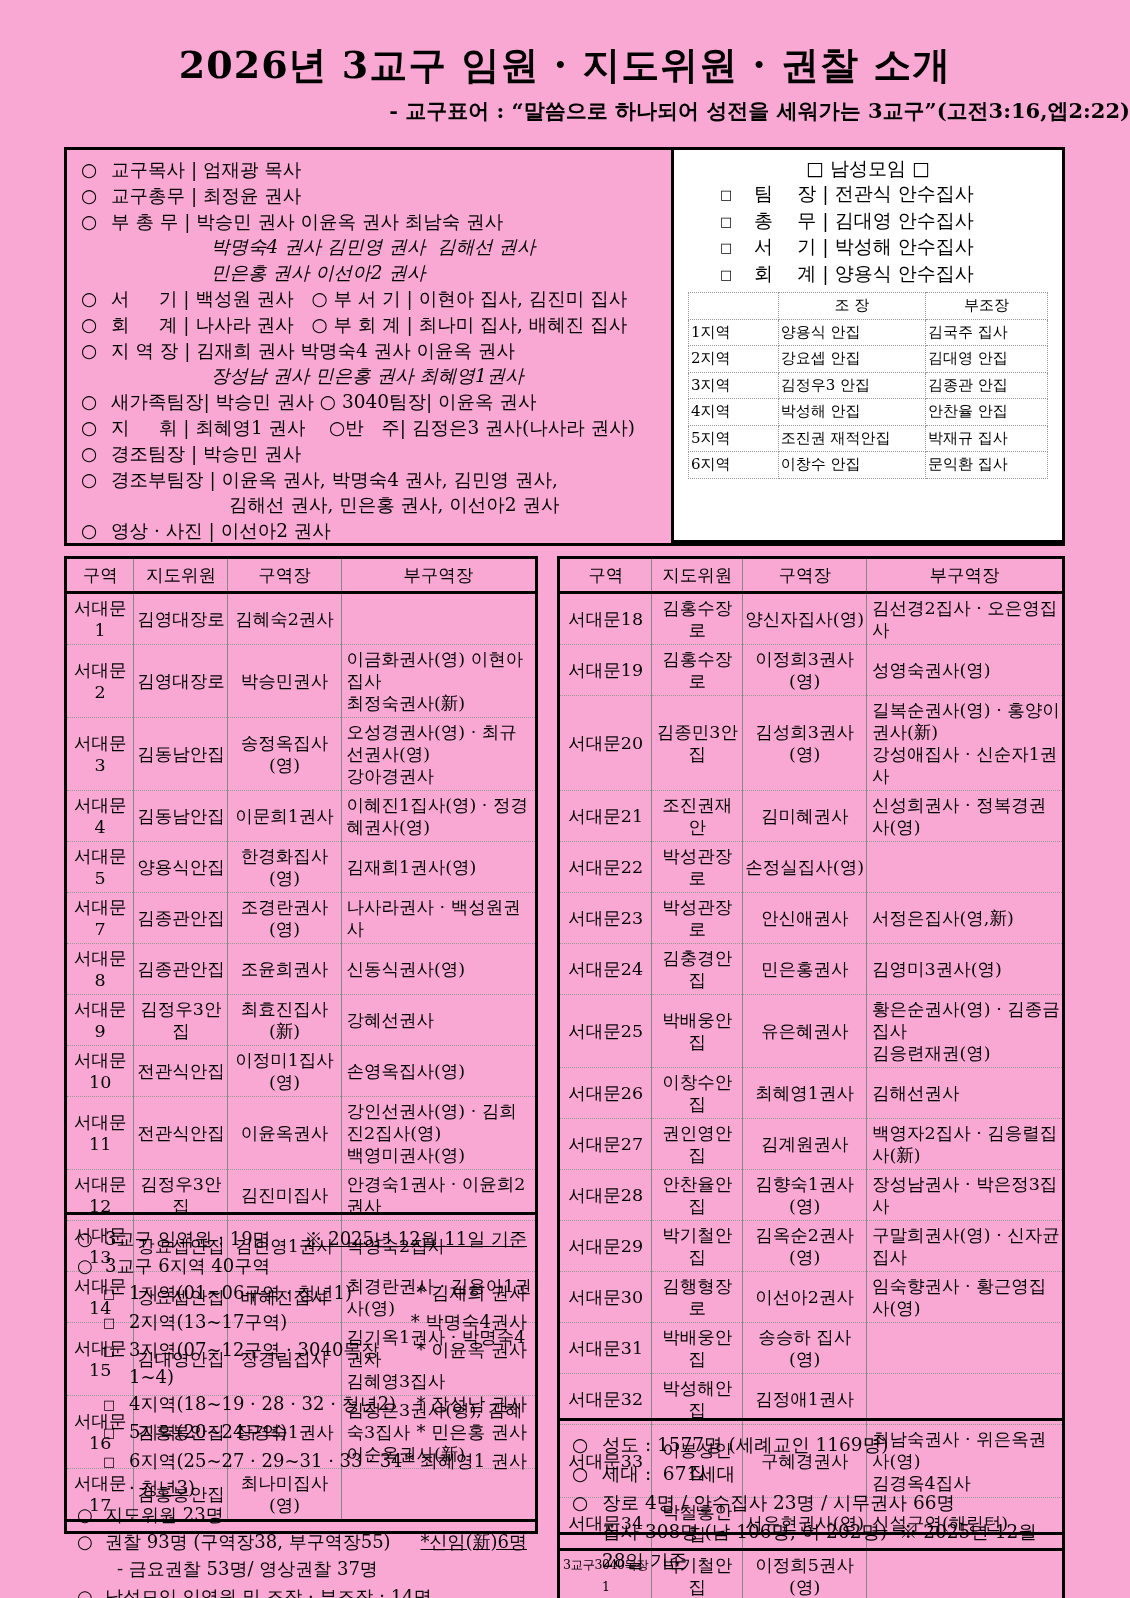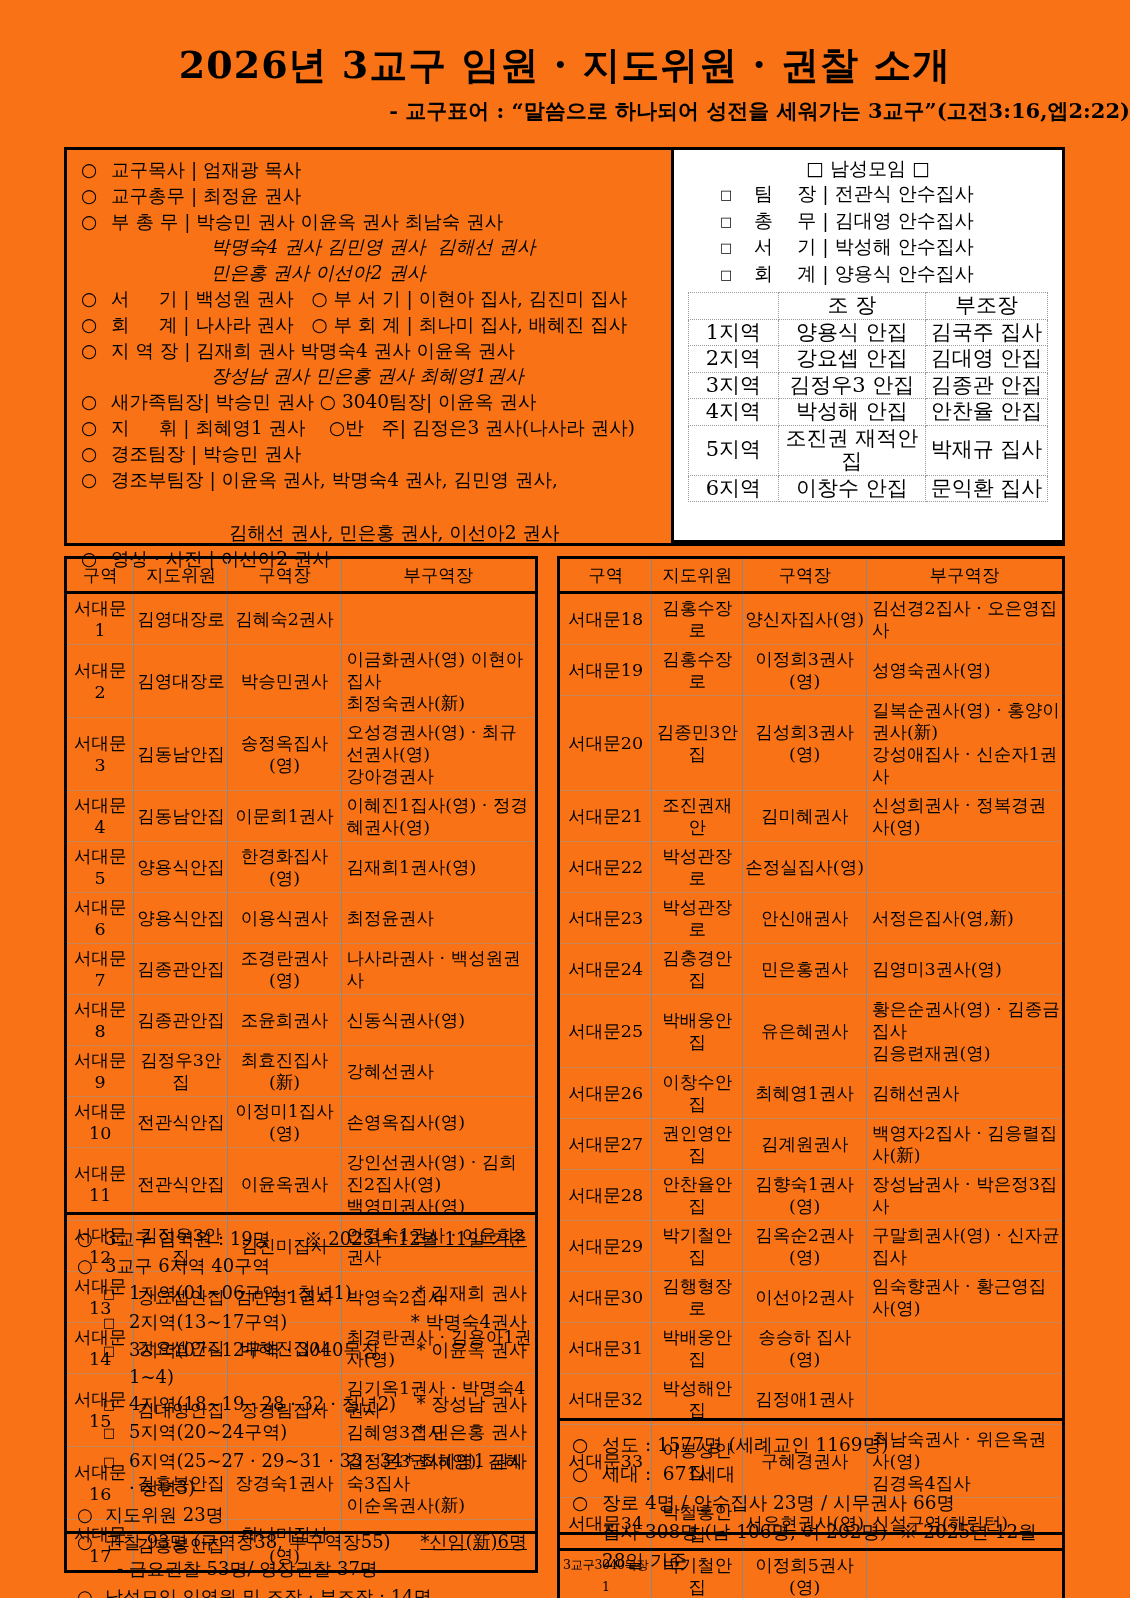--- a/index.html
+++ b/index.html
@@ -1,44 +1,44 @@
 <!DOCTYPE html>
 <html><head>
 <meta charset="utf-8">
 <style>
   html,body{margin:0;padding:0;background:#fff;}
-  .page{position:relative;width:1130px;height:1598px;background:#f97316;color:#000;
+  .page{position:relative;width:1130px;height:1598px;background:#f9a8d4;color:#000;
         font-family:"DejaVu Serif","Liberation Serif",serif;overflow:hidden;}
 
   .title{position:absolute;top:40px;left:0;width:100%;text-align:center;
          font-size:38px;font-weight:bold;letter-spacing:1px;}
   .subtitle{position:absolute;top:97px;left:0;width:100%;text-align:right;
             font-size:21px;font-weight:bold;}
 
   
   .top-box{position:absolute;left:64px;top:147px;width:1001px;height:399px;
            border:3px solid #000;box-sizing:border-box;}
   .officer-list{position:absolute;left:14px;top:7px;width:600px;
                 font-size:18.5px;line-height:25.8px;}
   .line{display:flex;align-items:flex-start;}
   .line .b{flex:none;width:30px;}
   .line .t{white-space:pre-wrap;}
   .line .r{margin-left:auto;white-space:nowrap;}
   .u{text-decoration:underline;}
   .officer-list .ind1{padding-left:130px;font-style:italic;}
-  .officer-list .ind2{padding-left:148px;margin-top:28px;}
+  .officer-list .ind2{padding-left:148px;}
 
   
   .men-box{position:absolute;top:-3px;right:-3px;width:394px;height:396px;
            border:3px solid #000;background:#fff;box-sizing:border-box;}
   .men-title{text-align:center;font-size:19px;margin-top:5px;line-height:26px;}
   .men-lines{margin-left:46px;font-size:19px;line-height:25.5px;}
   .men-lines .b{width:34px;font-size:13px;padding-top:1px;}
   .men-table{border-collapse:collapse;margin:5px auto 16px;width:360px;
-             font-size:21px;text-align:center;}
+             font-size:15px;}
   .men-table th,.men-table td{border:1.5px dotted #999;padding:1px 2px;
              line-height:23.5px;font-weight:normal;}
 
   
   .left-col{position:absolute;left:64px;top:556px;width:474px;}
   .right-col{position:absolute;left:557px;top:556px;width:508px;}
   .d-table{width:100%;border-collapse:collapse;border:3px solid #000;
            font-size:17.5px;table-layout:fixed;}
   .d-table th{border-bottom:3px solid #000;border-left:1.5px solid #888;
               font-weight:normal;padding:4px 2px;}
@@ -241,26 +241,20 @@
             <td>이문희1권사</td>
             <td>이혜진1집사(영) · 정경혜권사(영)</td>
           </tr>
           <tr>
             <td>서대문5</td>
             <td>양용식안집</td>
             <td>한경화집사(영)</td>
             <td>김재희1권사(영)</td>
           </tr>
           <tr>
-            <td>서대문6</td>
-            <td>양용식안집</td>
-            <td>이용식권사</td>
-            <td>최정윤권사</td>
-          </tr>
-          <tr>
             <td>서대문7</td>
             <td>김종관안집</td>
             <td>조경란권사(영)</td>
             <td>나사라권사 · 백성원권사</td>
           </tr>
           <tr>
             <td>서대문8</td>
             <td>김종관안집</td>
             <td>조윤희권사</td>
             <td>신동식권사(영)</td>

